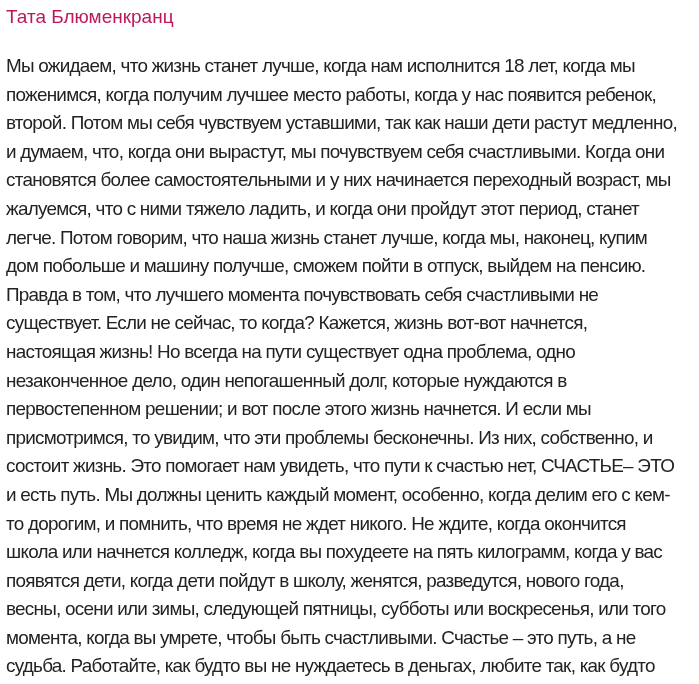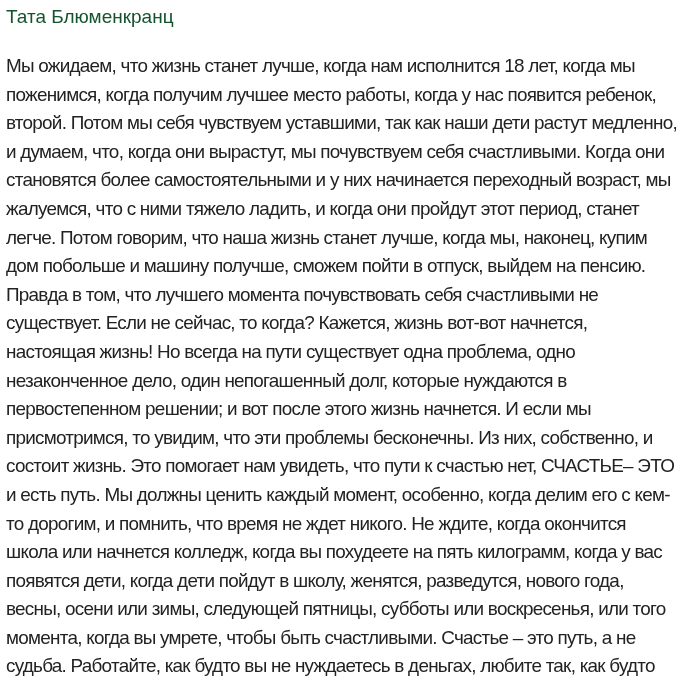--- a/index.html
+++ b/index.html
@@ -14,21 +14,21 @@
       position: relative;
       font-family: "Liberation Sans", "DejaVu Sans", sans-serif;
       color: #222222;
     }
     .title {
       position: absolute;
       left: 6px;
       top: 5px;
       font-size: 19px;
       line-height: 24px;
-      color: #14532d;
+      color: #be185d;
       white-space: nowrap;
     }
     .body {
       position: absolute;
       left: 6px;
       top: 52px;
       width: 690px;
     }
     .line {
       display: block;

